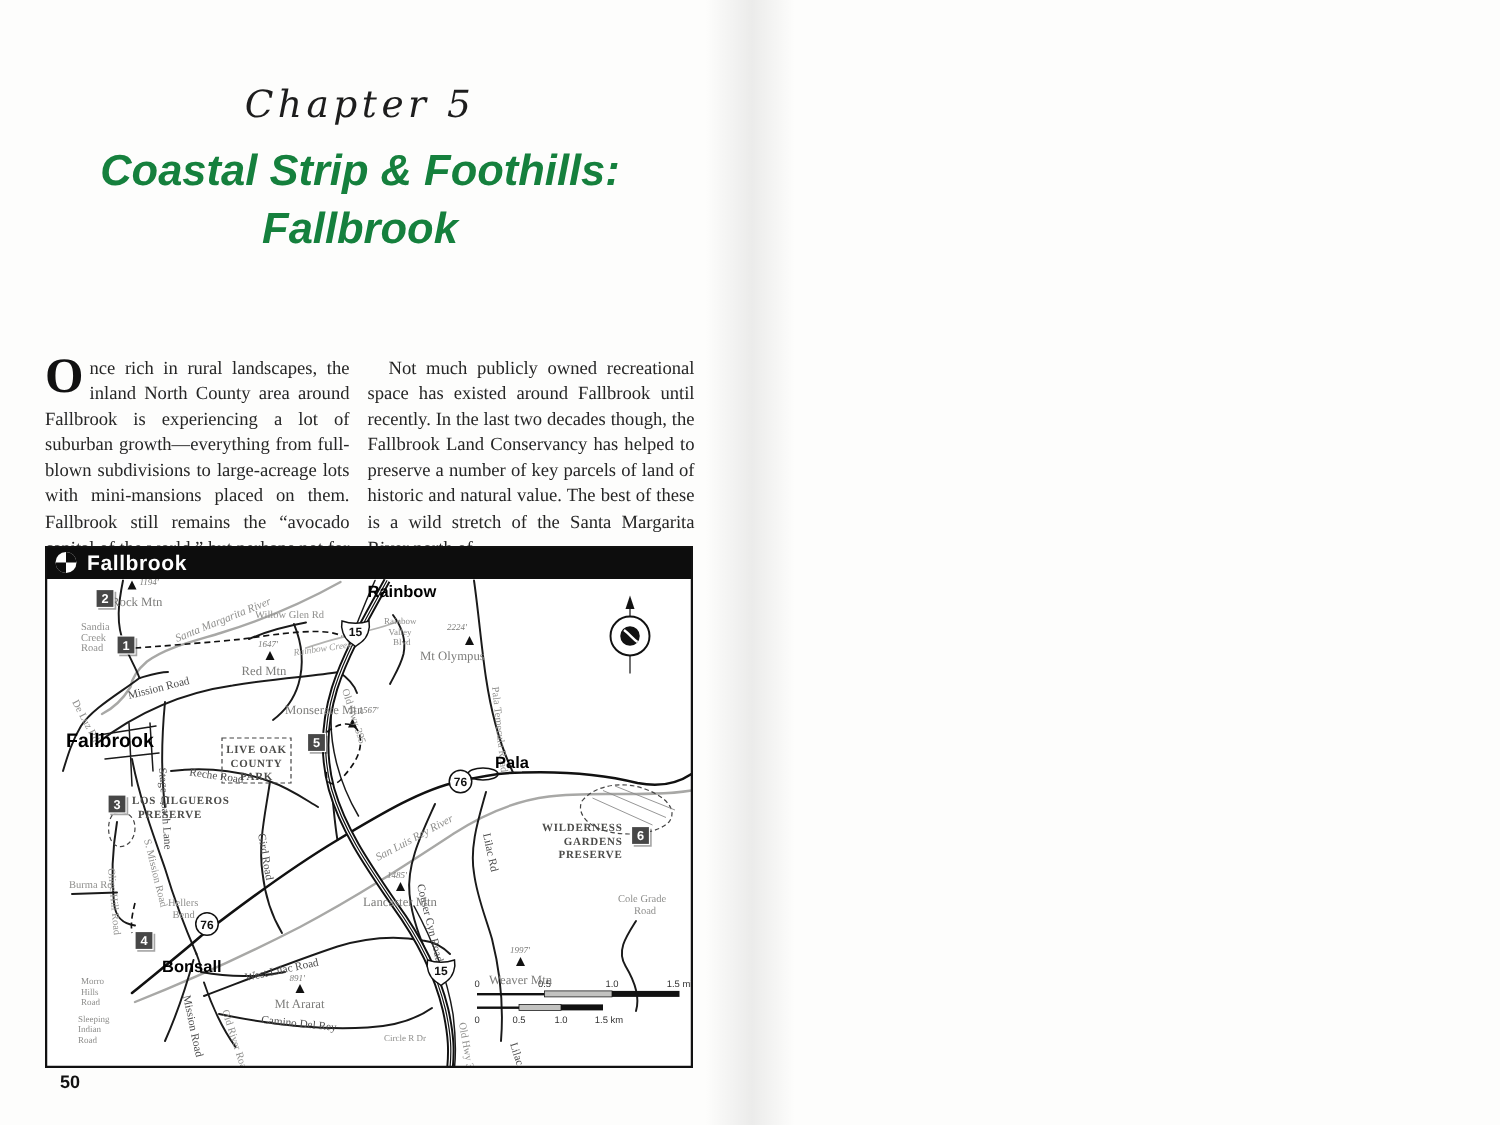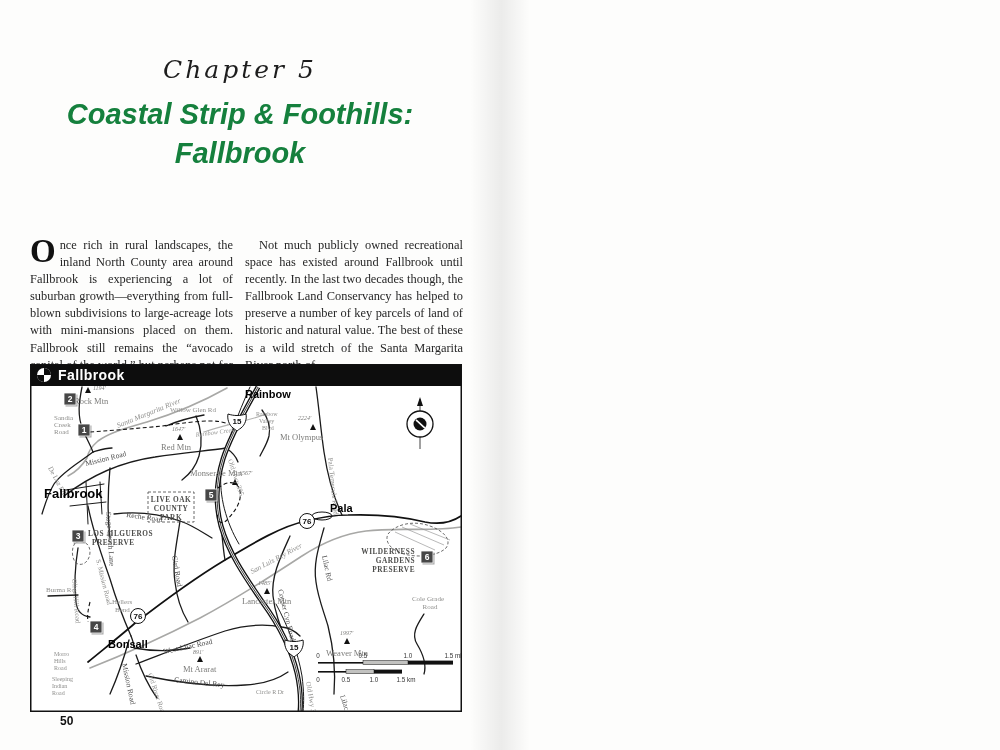--- a/index.html
+++ b/index.html
@@ -17,21 +17,21 @@
      font-family:"Liberation Sans",sans-serif;font-weight:bold;font-style:italic;font-size:29px;color:#15803d;}
   #title1{top:98px;} #title2{top:137px;}
   
   .col{position:absolute;text-align:justify;font-size:12.4px;line-height:17.1px;color:#262626;}
   .col p{margin:0;}
   .col p.ind{text-indent:14px;}
   .dropcap{float:left;font-size:33px;line-height:27px;font-weight:bold;padding:1px 4px 0 0;color:#111;}
   #lp-col1{left:30px;top:237px;width:203px;}
   #lp-col2{left:245px;top:237px;width:218px;}
   .pagenum{position:absolute;font-family:"Liberation Sans",sans-serif;font-weight:bold;font-size:12px;color:#111;}
-  #pn-left{left:40px;top:714px;margin-left:20px;}
+  #pn-left{left:40px;top:714px;}
   
   #map-box{position:absolute;left:30px;top:364px;width:432px;height:348px;}
   svg text{font-family:"Liberation Serif",serif;}
   .map-title{font-family:"Liberation Sans",sans-serif;font-weight:bold;font-size:14px;fill:#fff;letter-spacing:.4px;}
   .rd{fill:none;stroke:#1a1a1a;stroke-width:1.3;stroke-linecap:round;stroke-linejoin:round;}
   .rd1{fill:none;stroke:#1a1a1a;stroke-width:1;stroke-linecap:round;}
   .rd2{fill:none;stroke:#111;stroke-width:1.7;stroke-linecap:round;stroke-linejoin:round;}
   .riv{fill:none;stroke:#a8a8a6;stroke-width:1.6;stroke-linecap:round;}
   .riv-thin{fill:none;stroke:#b3b3b1;stroke-width:1.1;stroke-linecap:round;}
   .trail{fill:none;stroke:#111;stroke-width:1.1;stroke-dasharray:4 2.6;}

